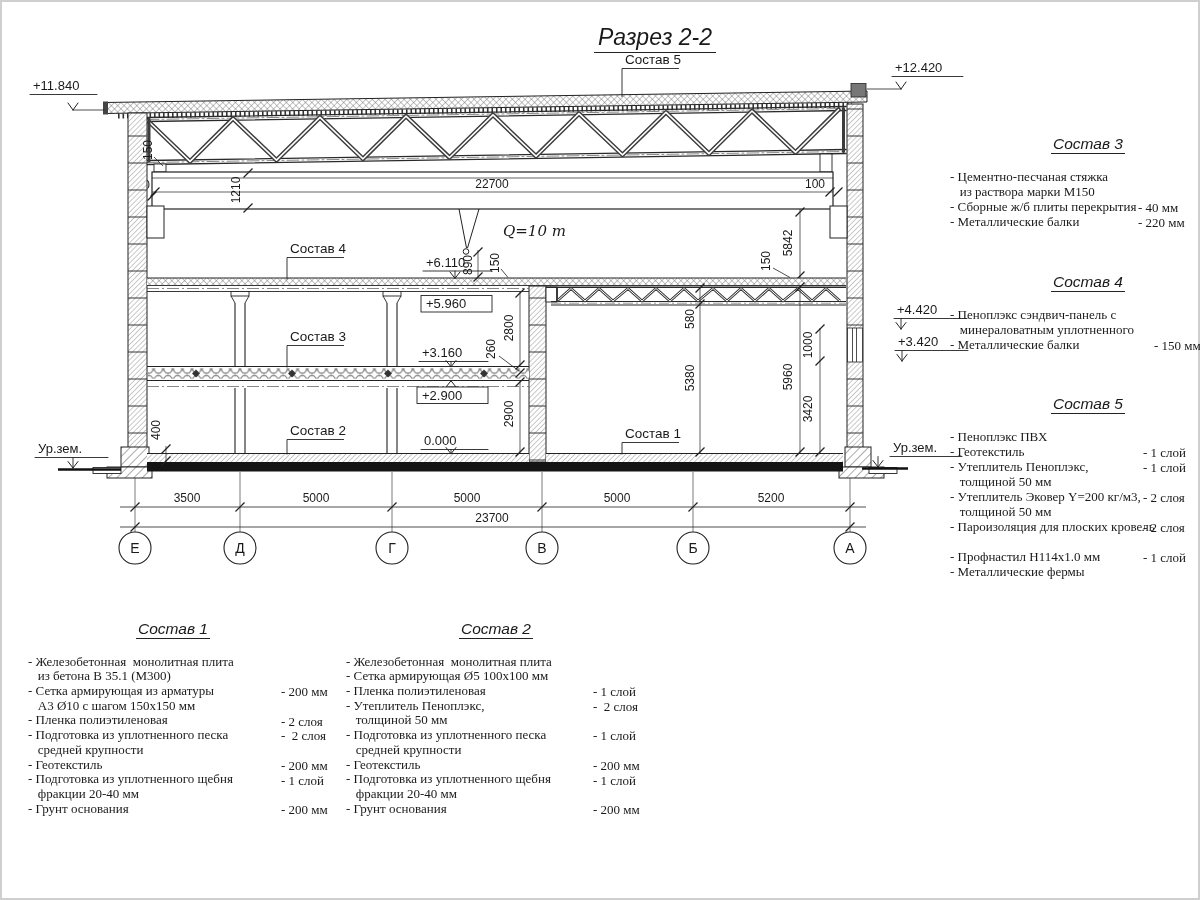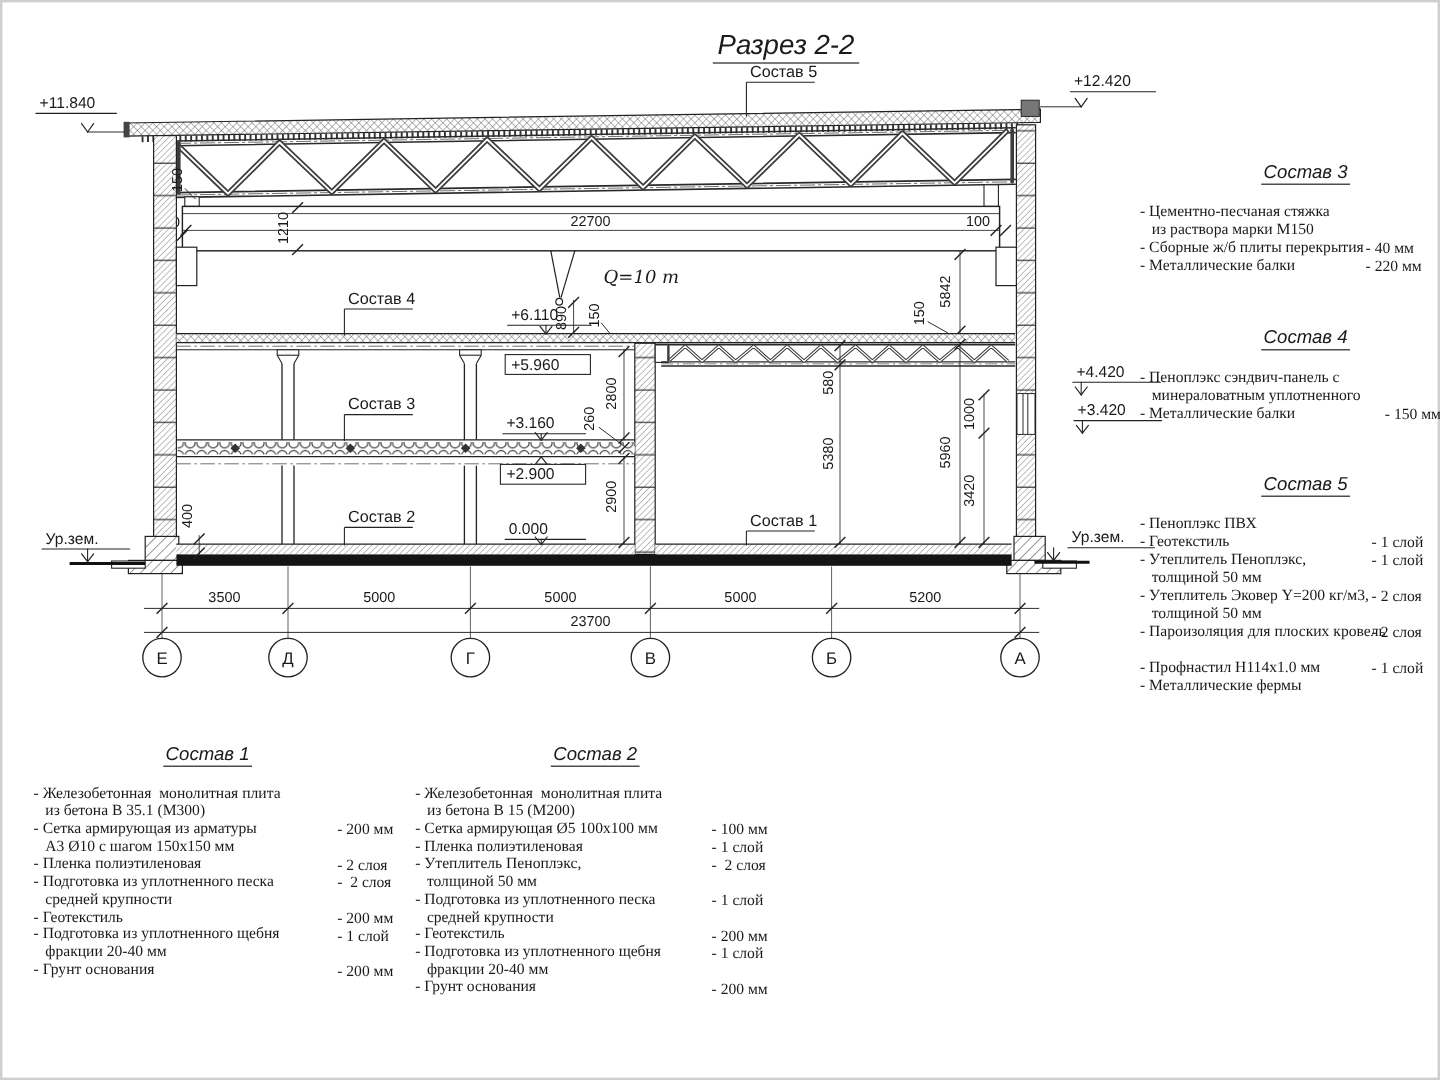--- a/index.html
+++ b/index.html
@@ -444,21 +444,20 @@
   <div class="row"><span class="t">   средней крупности</span><span class="v">- 200 мм</span></div>
   <div class="row"><span class="t">- Геотекстиль</span><span class="v">- 1 слой</span></div>
   <div class="row"><span class="t">- Подготовка из уплотненного щебня</span><span class="v"></span></div>
   <div class="row"><span class="t">   фракции 20-40 мм</span><span class="v">- 200 мм</span></div>
   <div class="row"><span class="t">- Грунт основания</span><span class="v"></span></div>
 </div>
 
 <div class="notes nb b2" style="top:622px;left:346px;width:300px;">
   <div class="hd"><span>Состав 2</span></div>
   <div class="row"><span class="t">- Железобетонная  монолитная плита</span><span class="v"></span></div>
-  <div class="row"><span class="t">   из бетона В 15 (М200)</span><span class="v">- 100 мм</span></div>
   <div class="row"><span class="t">- Сетка армирующая Ø5 100х100 мм</span><span class="v">- 1 слой</span></div>
   <div class="row"><span class="t">- Пленка полиэтиленовая</span><span class="v">-  2 слоя</span></div>
   <div class="row"><span class="t">- Утеплитель Пеноплэкс,</span><span class="v"></span></div>
   <div class="row"><span class="t">   толщиной 50 мм</span><span class="v">- 1 слой</span></div>
   <div class="row"><span class="t">- Подготовка из уплотненного песка</span><span class="v"></span></div>
   <div class="row"><span class="t">   средней крупности</span><span class="v">- 200 мм</span></div>
   <div class="row"><span class="t">- Геотекстиль</span><span class="v">- 1 слой</span></div>
   <div class="row"><span class="t">- Подготовка из уплотненного щебня</span><span class="v"></span></div>
   <div class="row"><span class="t">   фракции 20-40 мм</span><span class="v">- 200 мм</span></div>
   <div class="row"><span class="t">- Грунт основания</span><span class="v"></span></div>

